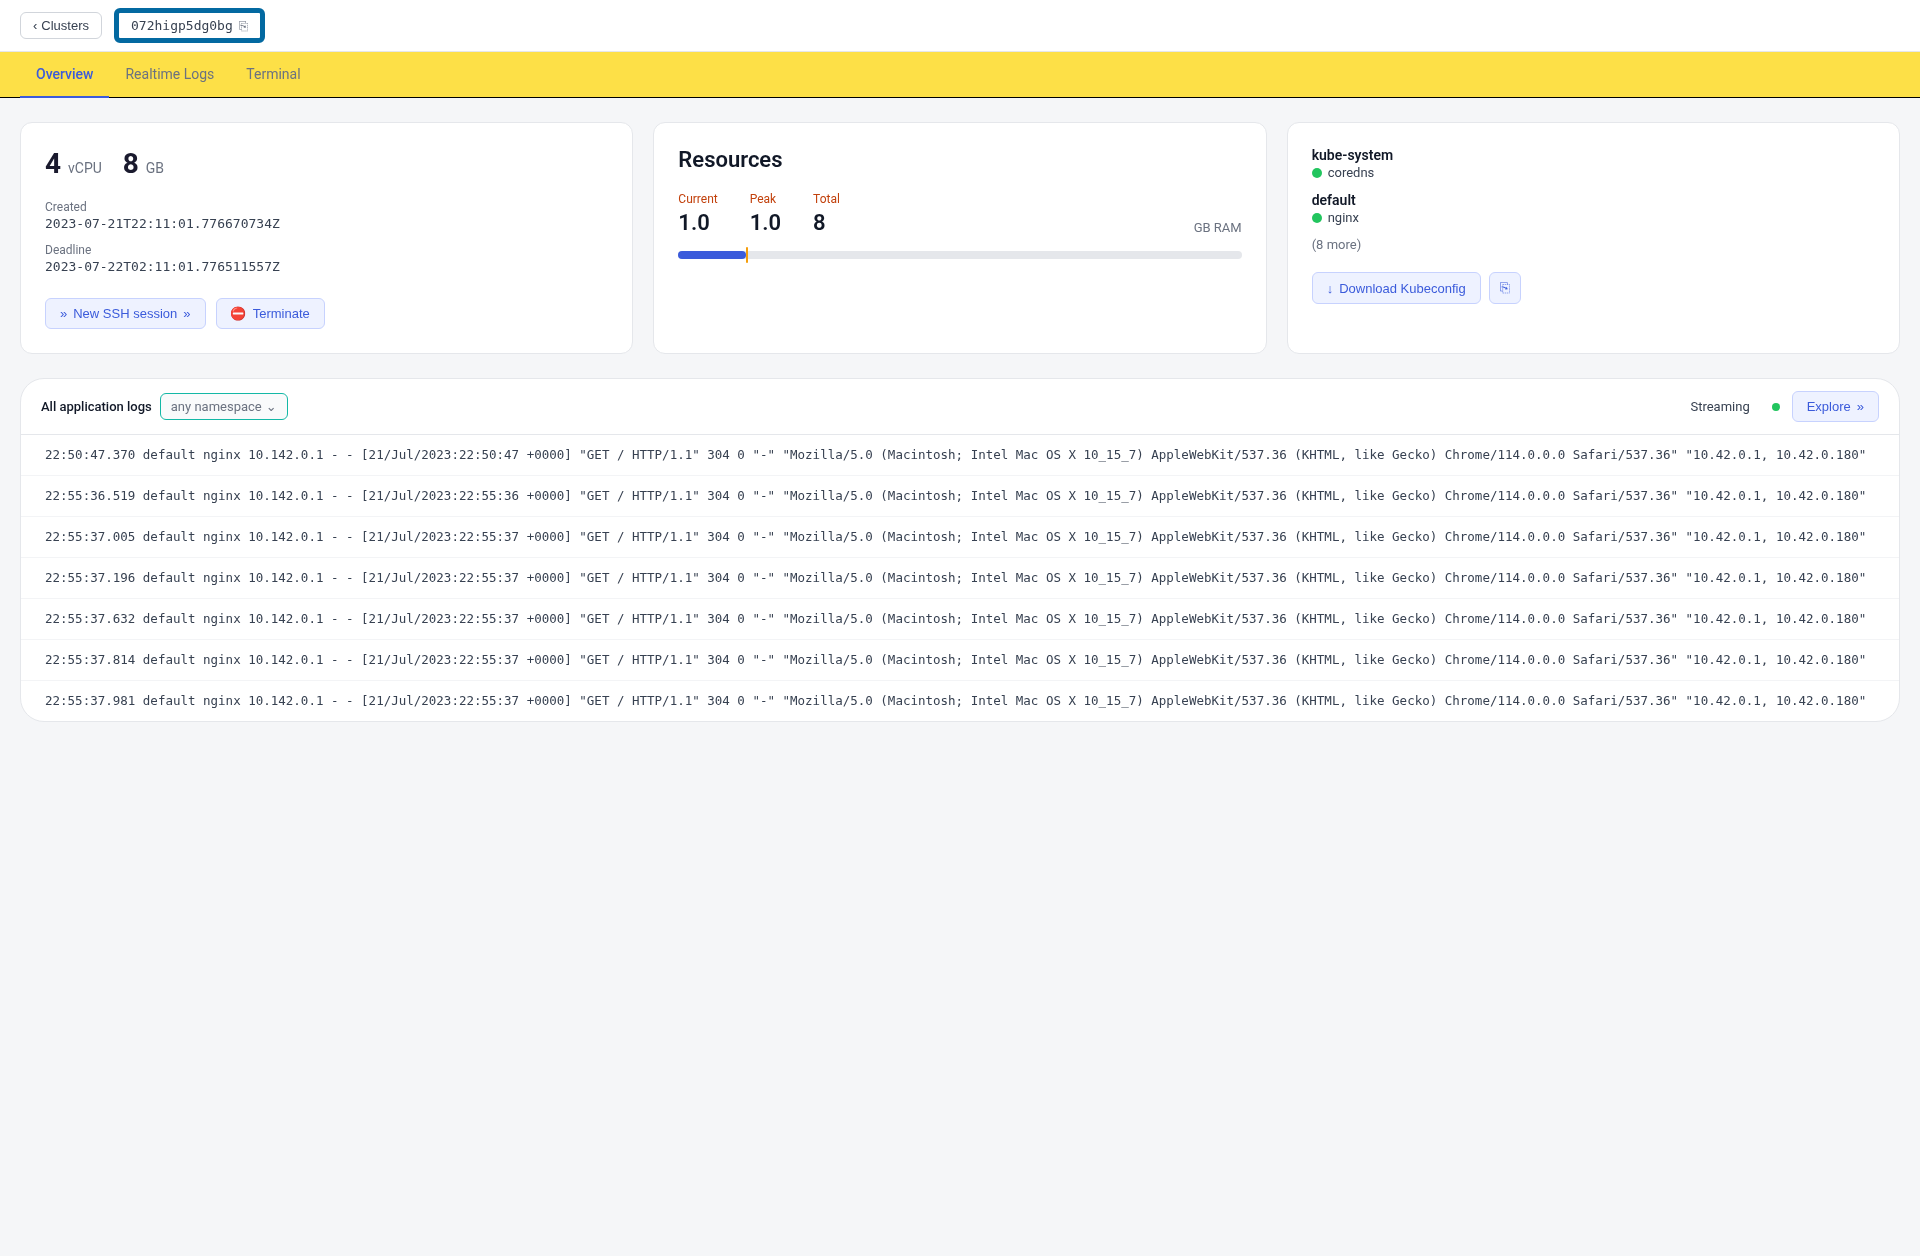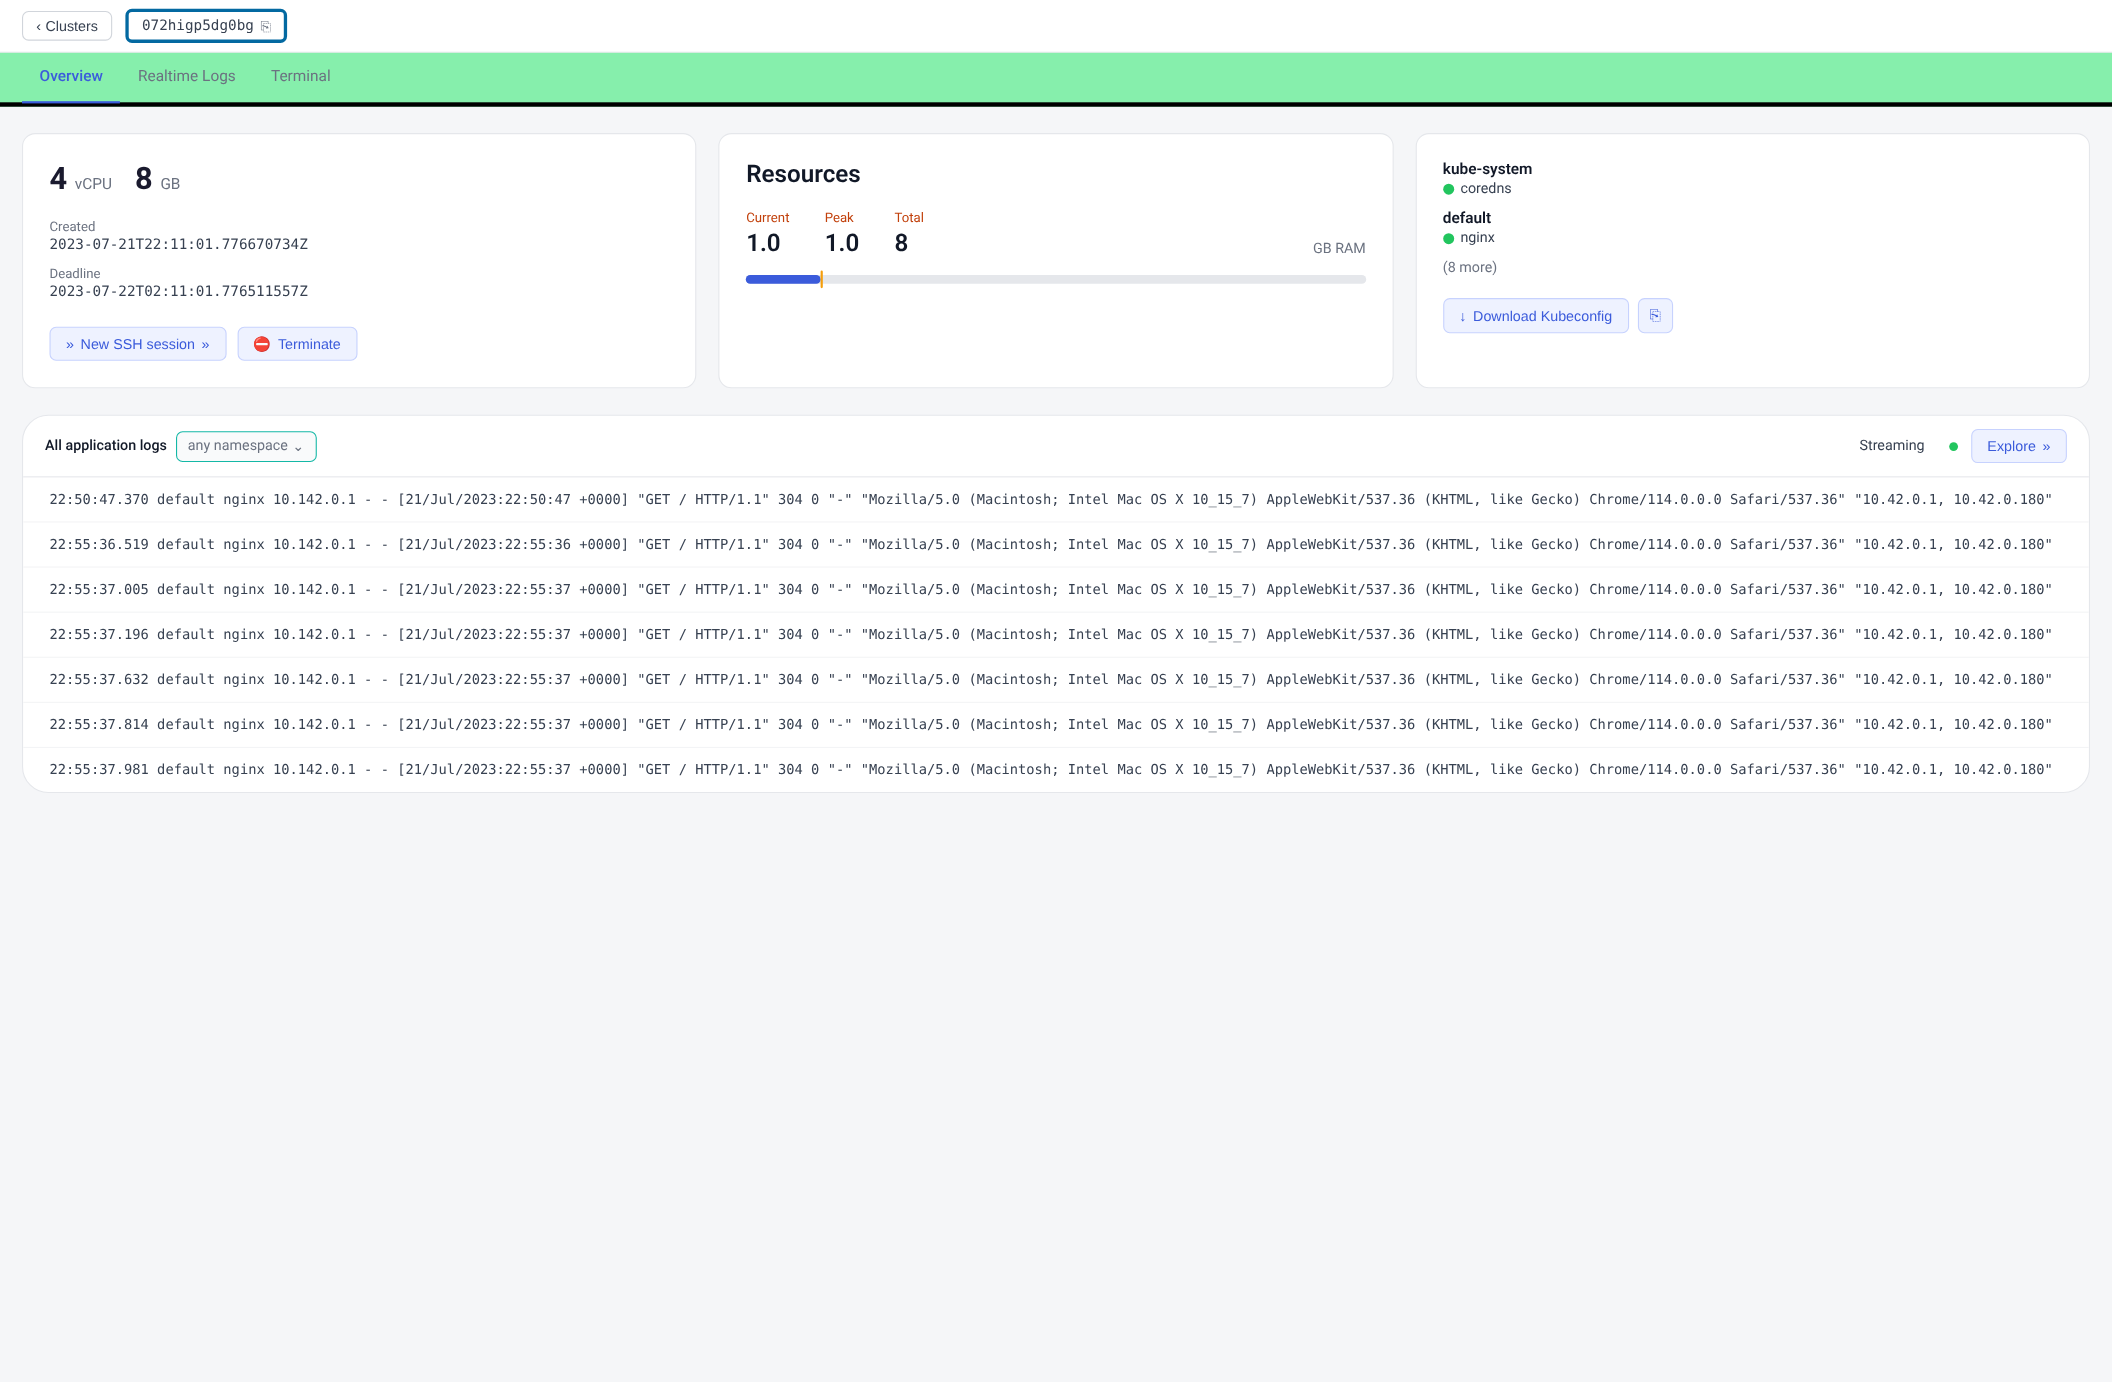--- a/index.html
+++ b/index.html
@@ -28,36 +28,36 @@
       background: #fff;
       cursor: pointer;
       font-size: 13px;
       color: #374151;
     }
     .cluster-id-badge {
       display: flex;
       align-items: center;
       gap: 6px;
       padding: 5px 12px;
-      border: 3px solid #0369a1;
+      border: 5px solid #0369a1;
       border-radius: 6px;
       background: #fff;
       font-size: 13px;
       font-family: monospace;
       color: #374151;
     }
     .copy-icon { cursor: pointer; color: #6b7280; font-size: 12px; }
 
     
     .tabs-bar {
       display: flex;
       align-items: center;
       padding: 0 20px;
-      background: #86efac;
-      border-bottom: 4px solid #000000;
+      background: #fde047;
+      border-bottom: 1px solid #000000;
     }
     .tab {
       padding: 14px 16px;
       font-size: 14px;
       color: #6b7280;
       cursor: pointer;
       border-bottom: 2px solid transparent;
       margin-bottom: -1px;
     }
     .tab.active {

